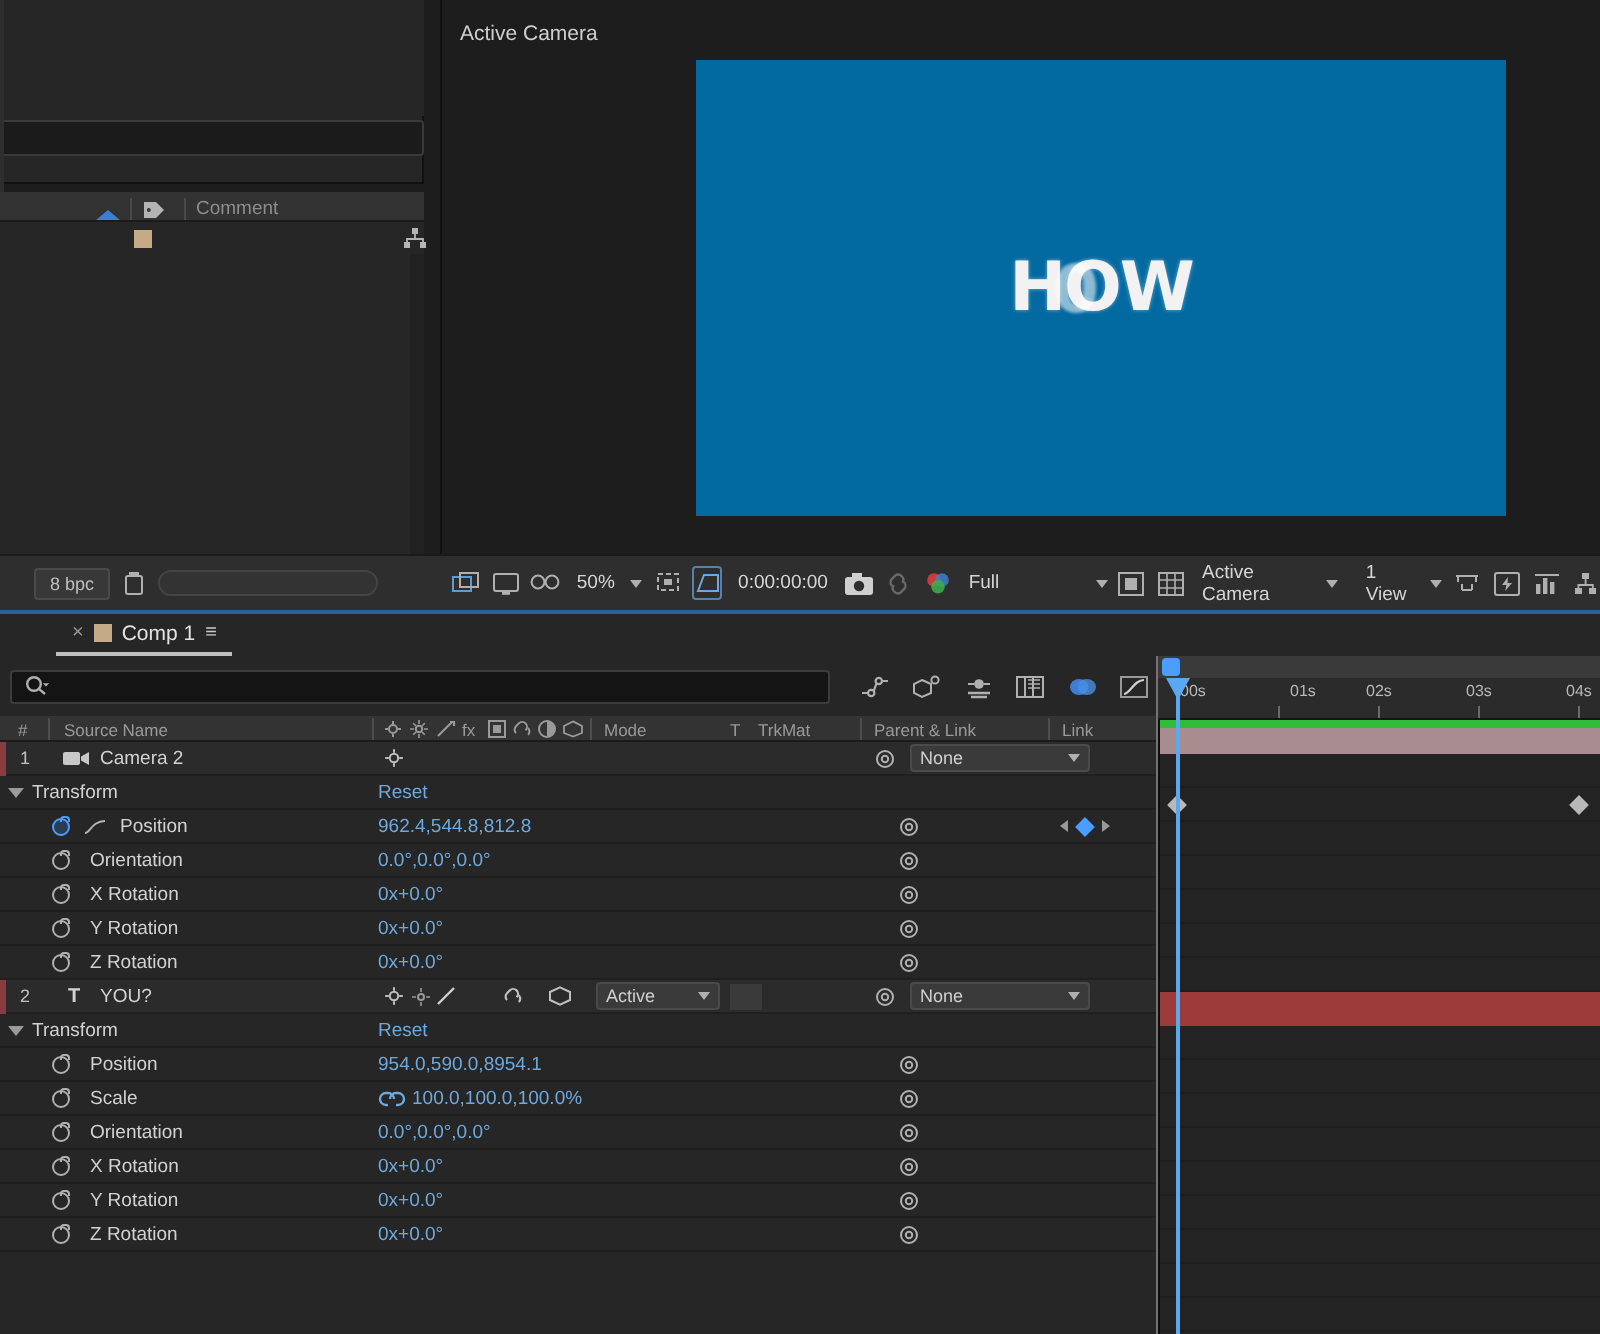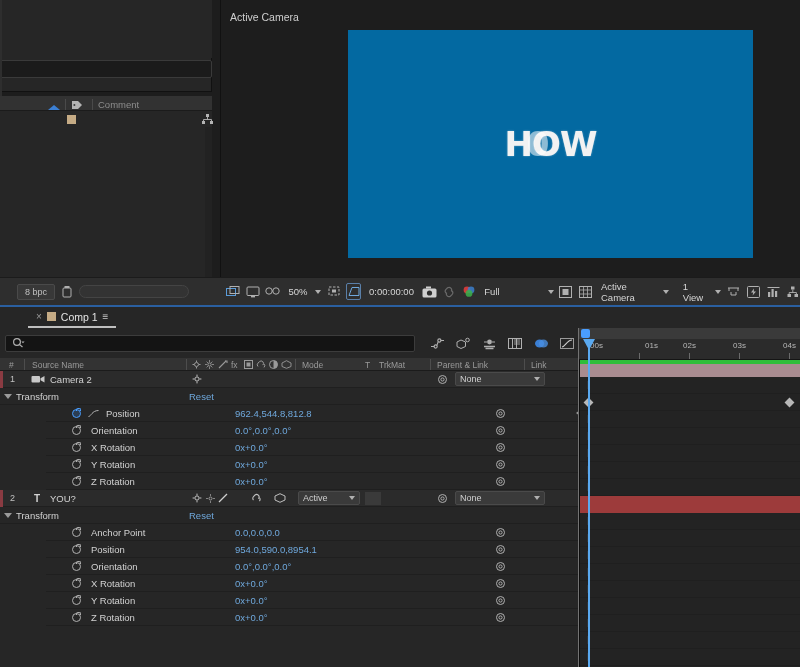--- a/index.html
+++ b/index.html
@@ -169,21 +169,21 @@
   .rows {
     position: absolute; left: 0; top: 371px; width: 578px; height: 296px;
     background: #262626; overflow: hidden;
   }
   .row {
     position: relative; width: 578px; height: 17px;
     border-bottom: 1px solid #1f1f1f;
     display: flex; align-items: center;
   }
   .row.layer { background: #2b2b2b; }
-  .row.prop  { background: #262626; margin-left: 46px; }
+  .row.prop  { background: #262626; }
   .row.head  { background: #262626; }
   .sel-mark {
     position: absolute; left: 0; top: 0; width: 3px; height: 17px; background: #8a3b42;
   }
   .r-num { position: absolute; left: 10px; color: #c0c0c0; font-size: 9px; }
   .r-icon { position: absolute; color: #c8c8c8; }
   .r-name { position: absolute; color: #d2d2d2; font-size: 9.5px; }
   .r-val  { position: absolute; left: 189px; color: #6fa8dc; font-size: 9.5px; }
   .twirl {
     position: absolute; left: 4px; width: 0; height: 0;
@@ -724,44 +724,50 @@
       </div>
     </div>
 
 
     <div class="row head">
       <div class="twirl open" style="left:4px;top:6px"></div>
       <span class="r-name" style="left:16px">Transform</span>
       <span class="r-val">Reset</span>
     </div>
 
-    <div class="row prop">
-      <span class="stopwatch" style="left:26px;top:4px"></span>
-      <span class="r-name" style="left:45px">Anchor Point</span>
-      <span class="r-val">0.0,0.0,0.0</span>
-      <span class="pick-whip" style="left:449px">
-        <svg width="11" height="11" viewBox="0 0 11 11">
-            <circle cx="5.5" cy="5.5" r="4" fill="none" stroke="#b0b0b0" stroke-width="1"></circle>
-            <circle cx="5.5" cy="5.5" r="1.6" fill="none" stroke="#b0b0b0" stroke-width="1"></circle>
-          </svg>
-      </span>
-    </div>
 
     <div class="row prop">
       <span class="stopwatch" style="left:26px;top:4px"></span>
       <span class="r-name" style="left:45px">Position</span>
       <span class="r-val">954.0,590.0,8954.1</span>
       <span class="pick-whip" style="left:449px">
         <svg width="11" height="11" viewBox="0 0 11 11">
             <circle cx="5.5" cy="5.5" r="4" fill="none" stroke="#b0b0b0" stroke-width="1"></circle>
             <circle cx="5.5" cy="5.5" r="1.6" fill="none" stroke="#b0b0b0" stroke-width="1"></circle>
           </svg>
       </span>
     </div>
 
+    <div class="row prop">
+      <span class="stopwatch" style="left:26px;top:4px"></span>
+      <span class="r-name" style="left:45px">Scale</span>
+      <span class="link-ico">
+        <svg width="14" height="9" viewBox="0 0 14 9">
+            <path d="M6 4.5a3 3 0 0 1 3-3h1a3 3 0 0 1 0 6H9" fill="none" stroke="#6fa8dc" stroke-width="1.2"></path>
+            <path d="M8 4.5a3 3 0 0 0-3-3H4a3 3 0 0 0 0 6h1" fill="none" stroke="#6fa8dc" stroke-width="1.2"></path>
+          </svg>
+      </span>
+      <span class="r-val" style="left:206px">100.0,100.0,100.0%</span>
+      <span class="pick-whip" style="left:449px">
+        <svg width="11" height="11" viewBox="0 0 11 11">
+            <circle cx="5.5" cy="5.5" r="4" fill="none" stroke="#b0b0b0" stroke-width="1"></circle>
+            <circle cx="5.5" cy="5.5" r="1.6" fill="none" stroke="#b0b0b0" stroke-width="1"></circle>
+          </svg>
+      </span>
+    </div>
 
     <div class="row prop">
       <span class="stopwatch" style="left:26px;top:4px"></span>
       <span class="r-name" style="left:45px">Orientation</span>
       <span class="r-val">0.0°,0.0°,0.0°</span>
       <span class="pick-whip" style="left:449px">
         <svg width="11" height="11" viewBox="0 0 11 11">
             <circle cx="5.5" cy="5.5" r="4" fill="none" stroke="#b0b0b0" stroke-width="1"></circle>
             <circle cx="5.5" cy="5.5" r="1.6" fill="none" stroke="#b0b0b0" stroke-width="1"></circle>
           </svg>

